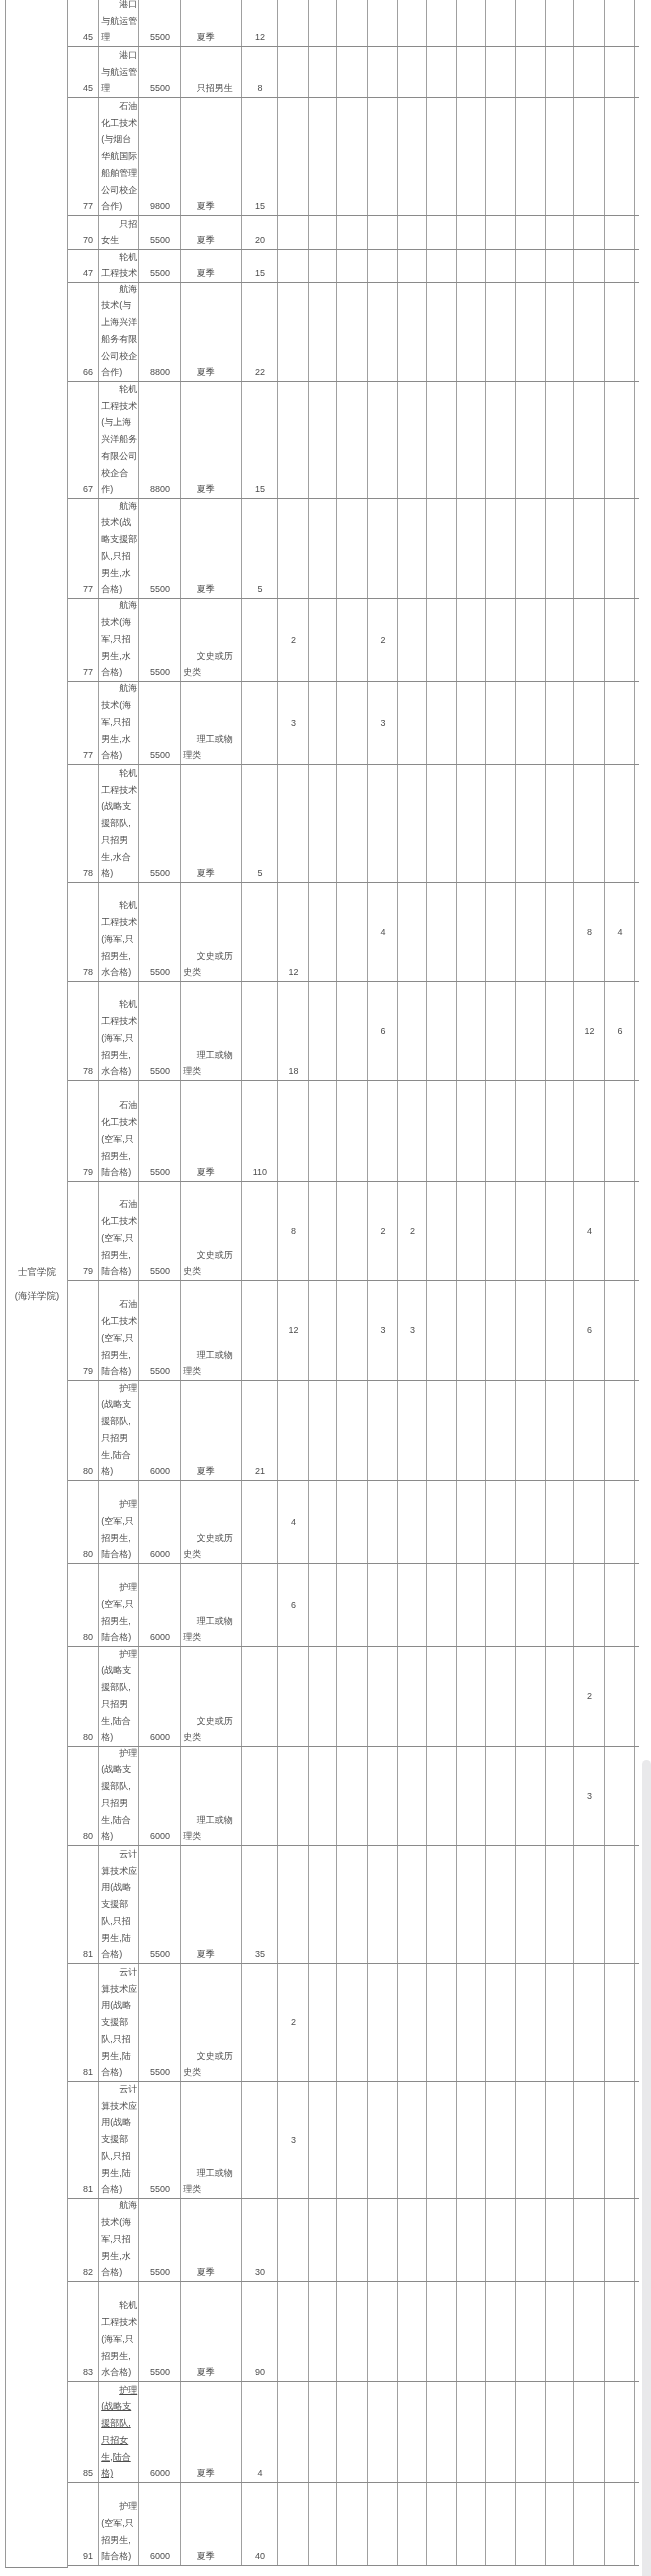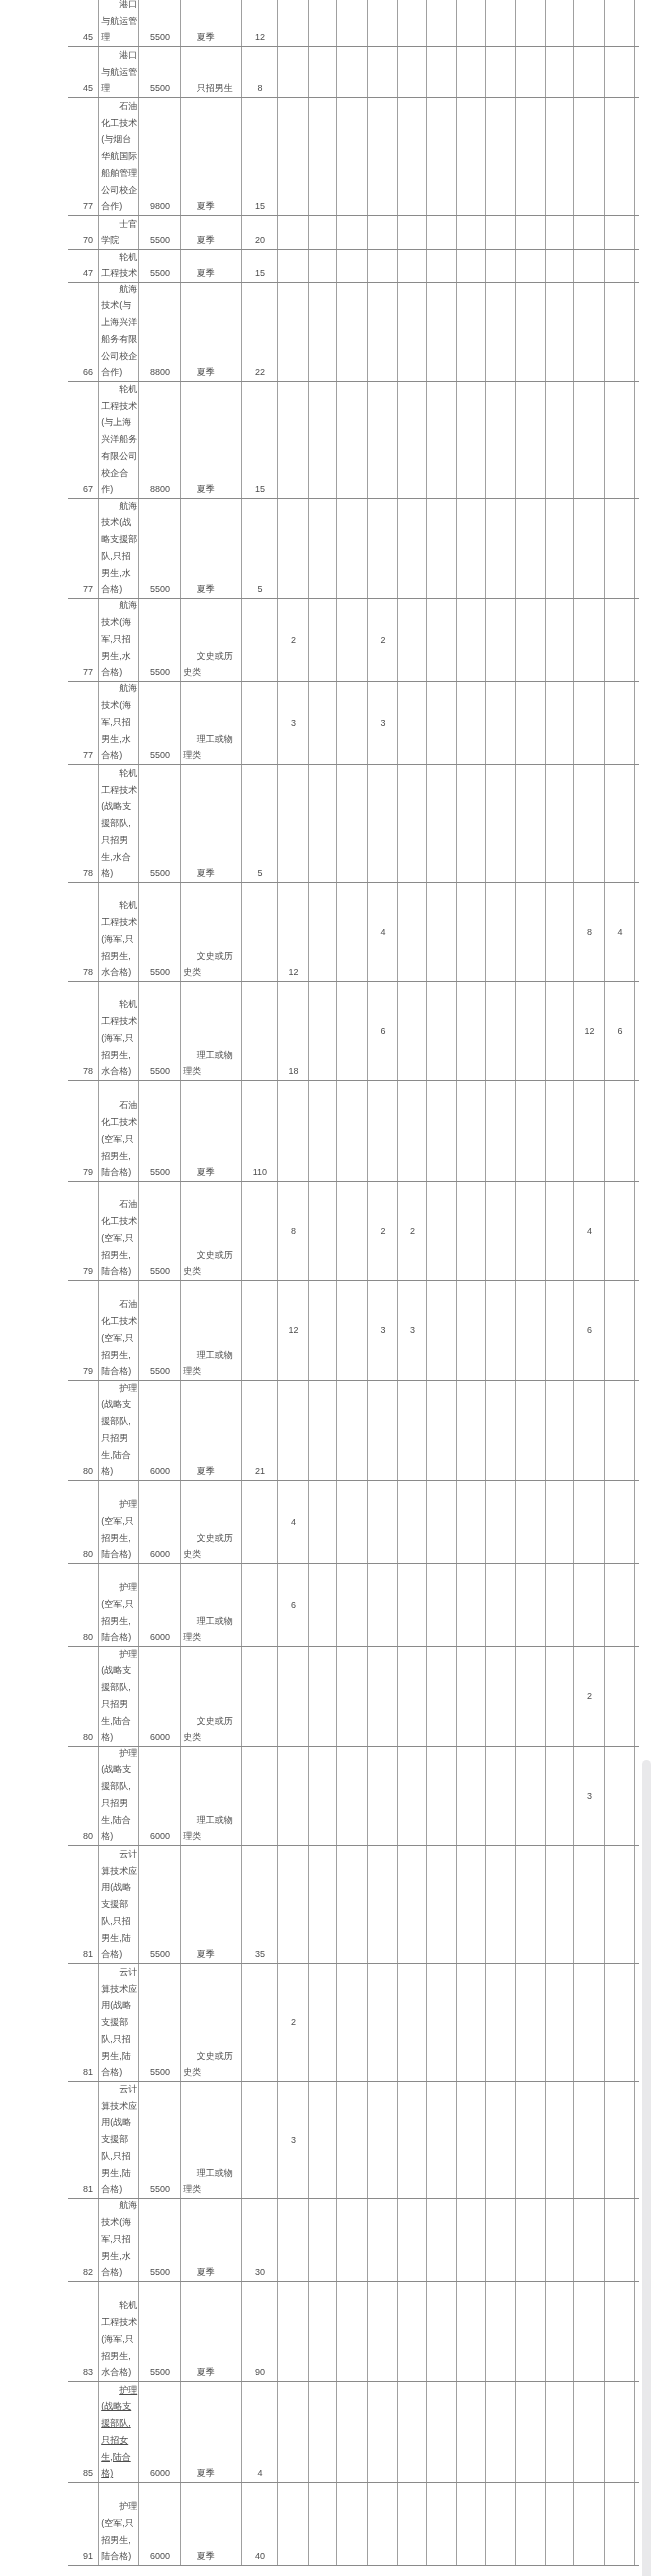--- a/index.html
+++ b/index.html
@@ -23,20 +23,26 @@
   .cat{padding-left:1.8px;padding-right:0;text-indent:13.6px;text-align:left;}
   .val{text-align:center;}
   .scrollbar-thumb{position:absolute;right:0;top:1760px;width:9px;height:816px;
                    background:#e9e9eb;border-radius:5.4px 5.4px 0 0;}
 </style>
 </head>
 <body>
 
 <div class="page">
   <div class="tablewrap">
+    <div class="college">
+      <div class="college-label">
+        <div>士官学院</div>
+        <div>(海洋学院)</div>
+      </div>
+    </div>
     <div class="rows" id="rows">
         <div class="row" style="height: 47px;">
           <div class="cell no vbottom" style="width: 31px;">45</div>
           <div class="cell major vbottom" style="width: 40px;">港口与航运管理</div>
           <div class="cell fee vbottom" style="width: 42px;">5500</div>
           <div class="cell cat vbottom" style="width: 61px;">夏季</div>
           <div class="cell val vbottom" style="width: 36px;">12</div>
           <div class="cell val vcenter" style="width: 31px;"></div>
           <div class="cell val vcenter" style="width: 28px;"></div>
           <div class="cell val vcenter" style="width: 31px;"></div>
@@ -83,21 +89,21 @@
           <div class="cell val vcenter" style="width: 30px;"></div>
           <div class="cell val vcenter" style="width: 29px;"></div>
           <div class="cell val vcenter" style="width: 30px;"></div>
           <div class="cell val vcenter" style="width: 30px;"></div>
           <div class="cell val vcenter" style="width: 28px;"></div>
           <div class="cell val vcenter" style="width: 31px;"></div>
           <div class="cell val vcenter" style="width: 30px;"></div>
         </div>
         <div class="row" style="height: 34px;">
           <div class="cell no vbottom" style="width: 31px;">70</div>
-          <div class="cell major vbottom" style="width: 40px;">士官学院</div>
+          <div class="cell major vbottom" style="width: 40px;">只招女生</div>
           <div class="cell fee vbottom" style="width: 42px;">5500</div>
           <div class="cell cat vbottom" style="width: 61px;">夏季</div>
           <div class="cell val vbottom" style="width: 36px;">20</div>
           <div class="cell val vcenter" style="width: 31px;"></div>
           <div class="cell val vcenter" style="width: 28px;"></div>
           <div class="cell val vcenter" style="width: 31px;"></div>
           <div class="cell val vcenter" style="width: 30px;"></div>
           <div class="cell val vcenter" style="width: 29px;"></div>
           <div class="cell val vcenter" style="width: 30px;"></div>
           <div class="cell val vcenter" style="width: 29px;"></div>

